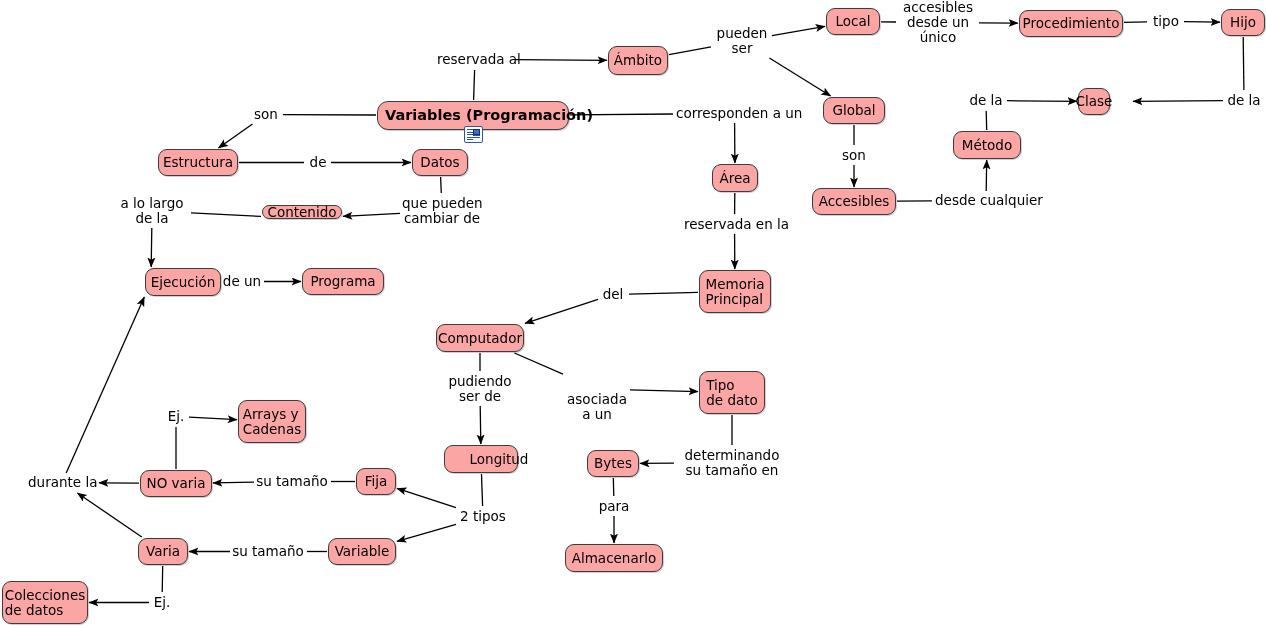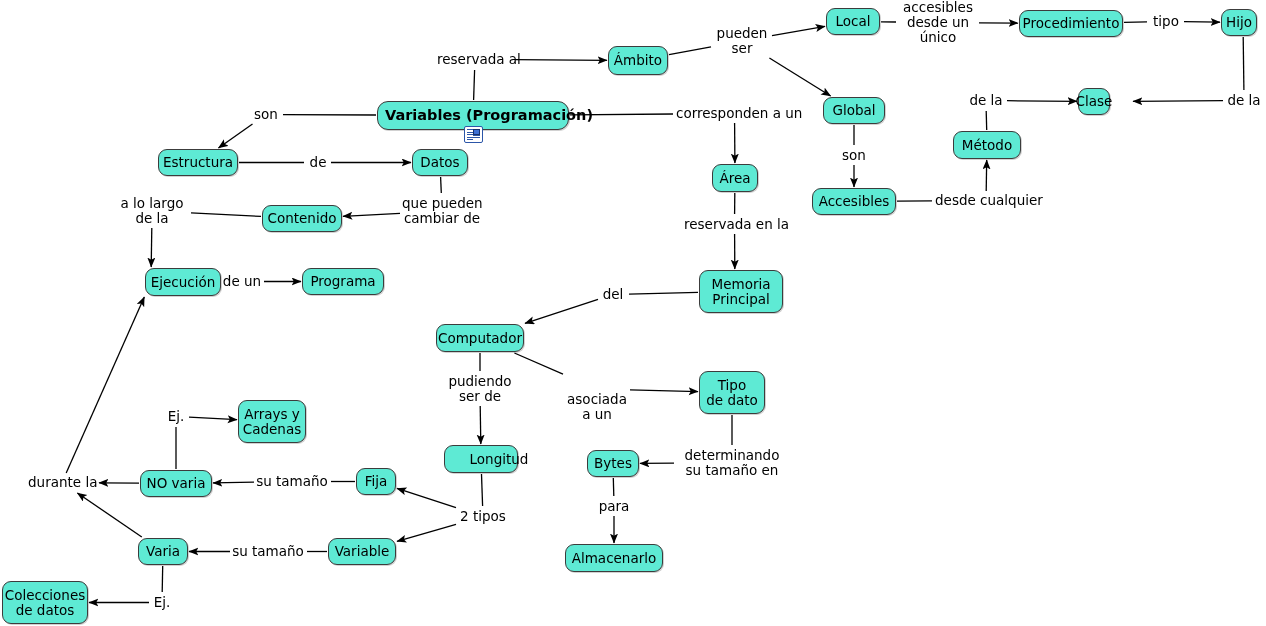--- a/index.html
+++ b/index.html
@@ -21,27 +21,26 @@
     position: absolute;
     left: 0;
     top: 0;
     width: 1266px;
     height: 626px;
     pointer-events: none;
   }
   .node {
     position: absolute;
     box-sizing: border-box;
-    background: #5eead4;
+    background: #fca5a5;
     border: 1px solid #3c3c3c;
     border-radius: 9px;
     color: #000000;
     font-size: 13.5px;
     line-height: 15px;
-    text-align: center;
     display: flex;
     align-items: center;
     justify-content: center;
     white-space: pre;
     box-shadow: 1px 1px 0 rgba(0,0,0,0.18);
   }
   .node.root {
     font-weight: bold;
     font-size: 14.5px;
     border-width: 1.6px;
@@ -209,31 +208,31 @@
       <div class="node root" style="left: 377px; top: 101px; width: 192px; height: 29px; padding-left: 32px;">Variables (Programación)</div>
       <span class="res-icon" style="left: 464px; top: 126px;">
         <span class="bars"></span>
         <span class="sq"></span>
         <span class="line2"></span>
       </span>
       <div class="node" style="left: 608px; top: 46px; width: 60px; height: 29px;">Ámbito</div>
       <div class="node" style="left: 826px; top: 8px; width: 54px; height: 27px;">Local</div>
       <div class="node" style="left: 823px; top: 97px; width: 62px; height: 27px;">Global</div>
       <div class="node" style="left: 1019px; top: 10px; width: 104px; height: 27px;">Procedimiento</div>
-      <div class="node" style="left: 1221px; top: 9px; width: 36px; height: 27px;">Hijo</div>
+      <div class="node" style="left: 1221px; top: 9px; width: 44px; height: 27px;">Hijo</div>
       <div class="node" style="left: 1078px; top: 88px; width: 32px; height: 27px;">Clase</div>
       <div class="node" style="left: 953px; top: 131px; width: 68px; height: 28px;">Método</div>
       <div class="node" style="left: 812px; top: 188px; width: 84px; height: 27px;">Accesibles</div>
       <div class="node" style="left: 158px; top: 149px; width: 80px; height: 27px;">Estructura</div>
       <div class="node" style="left: 412px; top: 149px; width: 56px; height: 27px;">Datos</div>
-      <div class="node" style="left: 262px; top: 205px; width: 80px; height: 27px;">Contenido</div>
+      <div class="node" style="left: 262px; top: 205px; width: 80px; height: 14px;">Contenido</div>
       <div class="node" style="left: 113px; top: 268px; width: 76px; height: 28px; margin-left: 32px;">Ejecución</div>
       <div class="node" style="left: 302px; top: 268px; width: 82px; height: 27px;">Programa</div>
       <div class="node" style="left: 712px; top: 164px; width: 46px; height: 28px;">Área</div>
-      <div class="node" style="left: 699px; top: 270px; width: 84px; height: 43px;">Memoria
+      <div class="node" style="left: 699px; top: 270px; width: 72px; height: 43px;">Memoria
 Principal</div>
       <div class="node" style="left: 436px; top: 324px; width: 88px; height: 28px;">Computador</div>
       <div class="node" style="left: 699px; top: 371px; width: 66px; height: 43px;">Tipo
 de dato</div>
       <div class="node" style="left: 587px; top: 450px; width: 52px; height: 27px;">Bytes</div>
       <div class="node" style="left: 565px; top: 544px; width: 98px; height: 28px;">Almacenarlo</div>
       <div class="node" style="left: 444px; top: 445px; width: 74px; height: 28px; padding-left: 36px;">Longitud</div>
       <div class="node" style="left: 356px; top: 468px; width: 40px; height: 27px;">Fija</div>
       <div class="node" style="left: 328px; top: 538px; width: 68px; height: 27px;">Variable</div>
       <div class="node" style="left: 140px; top: 470px; width: 72px; height: 27px;">NO varia</div>

